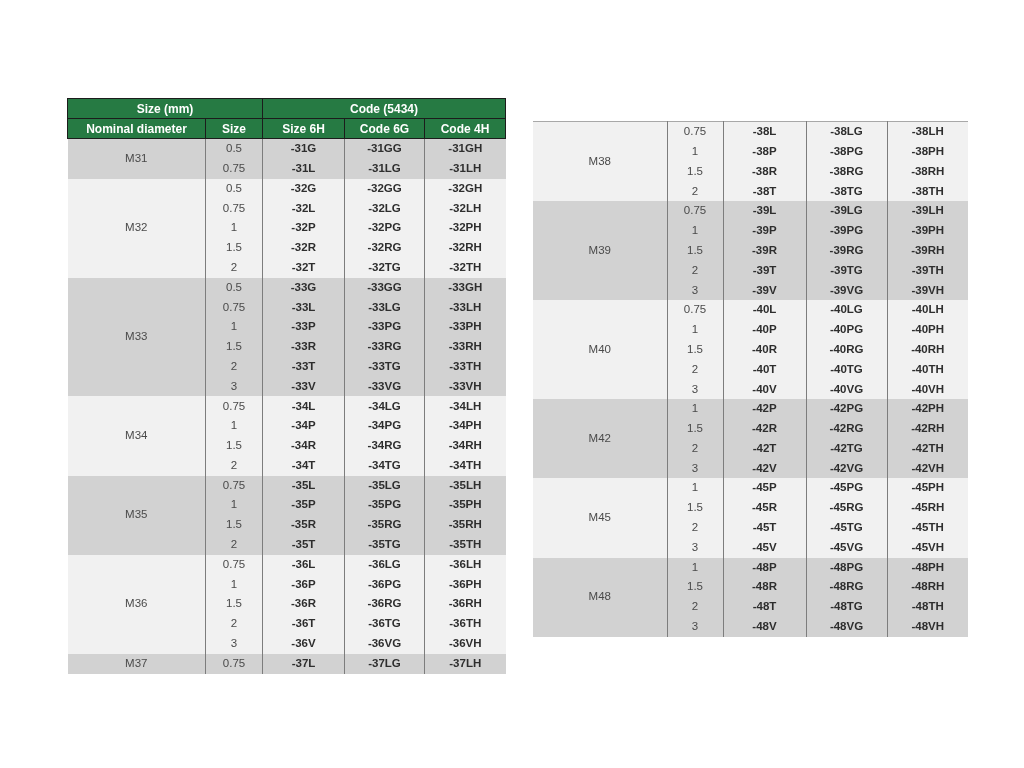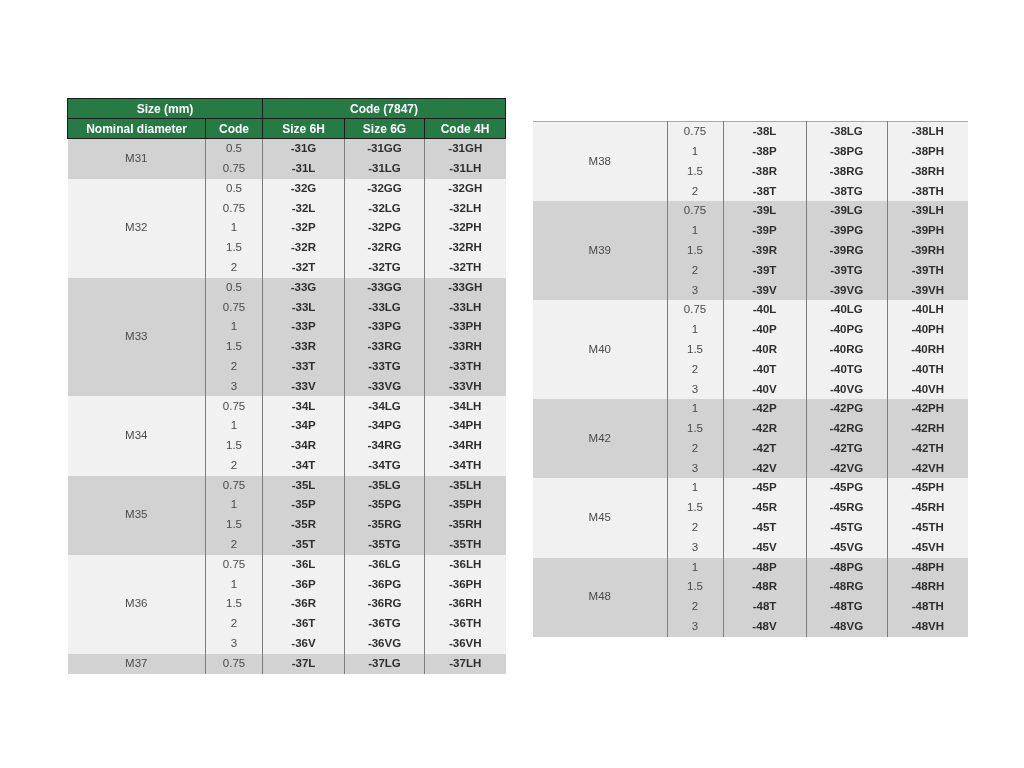--- a/index.html
+++ b/index.html
@@ -57,27 +57,27 @@
     <colgroup>
       <col style="width:138px">
         <col style="width:57px">
         <col style="width:82px">
         <col style="width:80px">
         <col style="width:81px">
     </colgroup>
     <thead>
       <tr>
         <th colspan="2">Size (mm)</th>
-        <th colspan="3">Code (7847)</th>
+        <th colspan="3">Code (5434)</th>
       </tr>
       <tr>
         <th>Nominal diameter</th>
-        <th>Code</th>
+        <th>Size</th>
         <th>Size 6H</th>
-        <th>Size 6G</th>
+        <th>Code 6G</th>
         <th>Code 4H</th>
       </tr>
     </thead>
     <tbody>
         <tr>
           <td rowspan="2" class="shade-gray">M31</td>
           <td class="sep shade-gray">0.5</td>
           <td class="sep code shade-gray">-31G</td>
           <td class="sep code shade-gray">-31GG</td>
           <td class="sep code shade-gray">-31GH</td>

